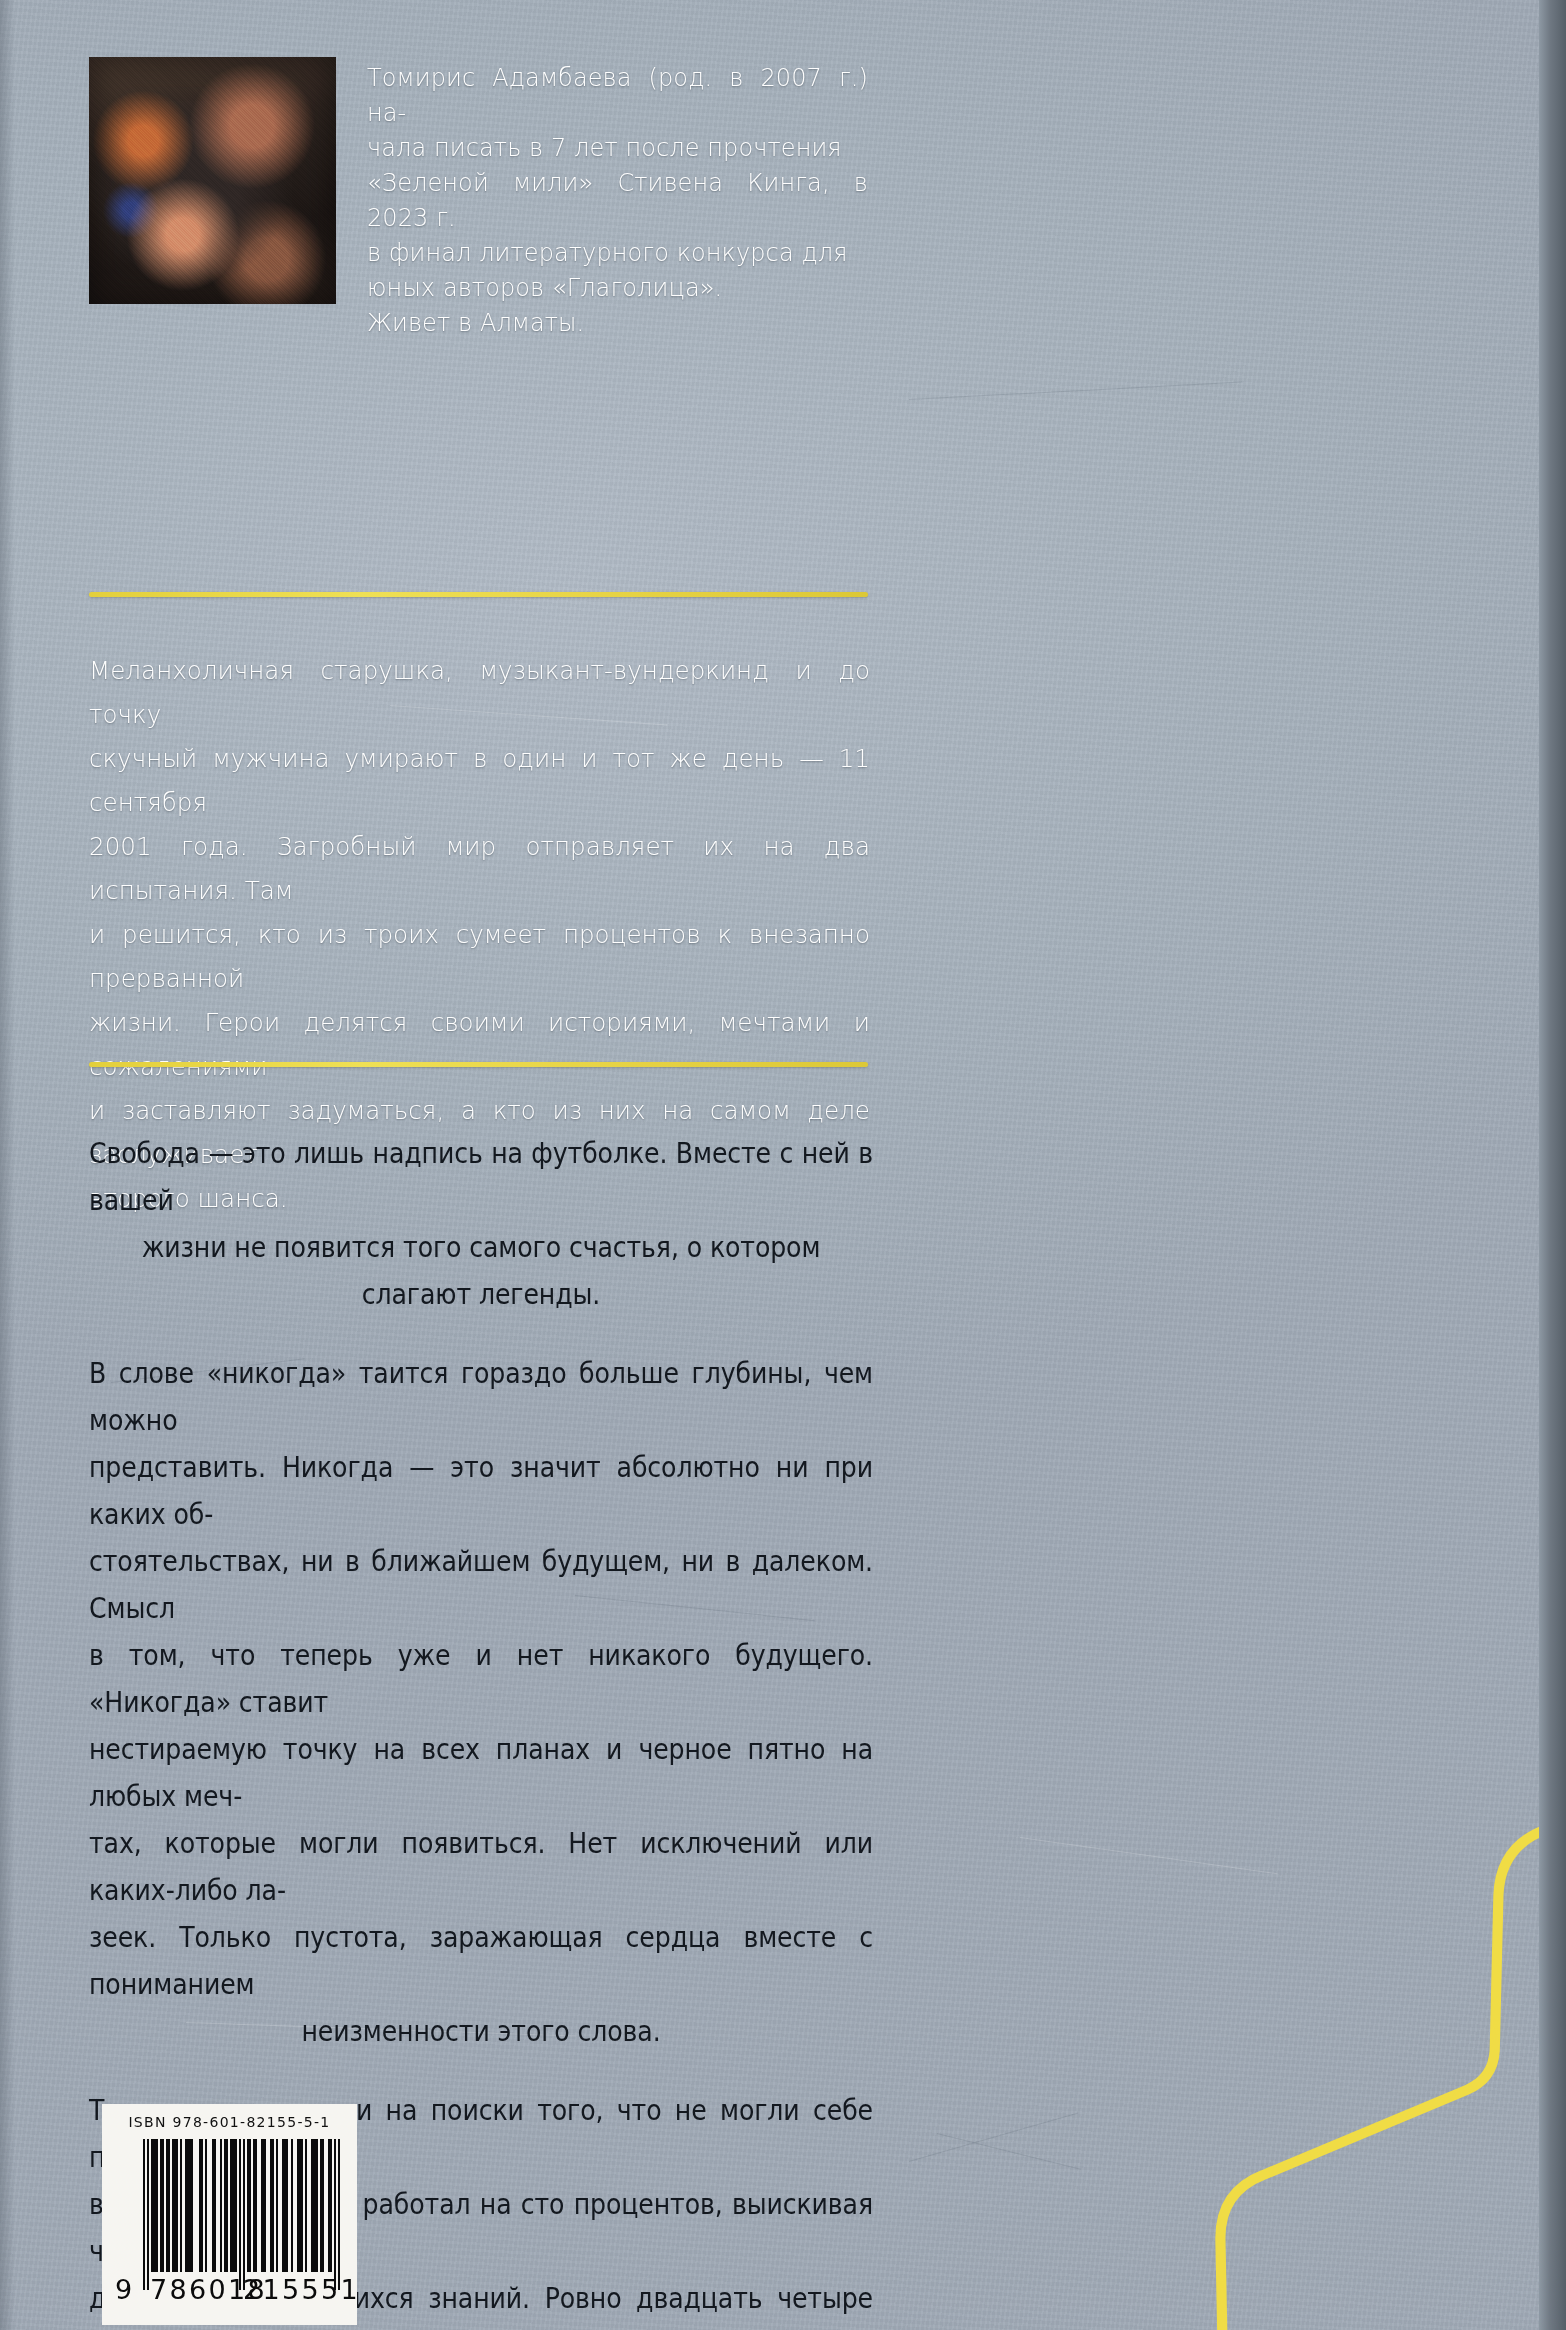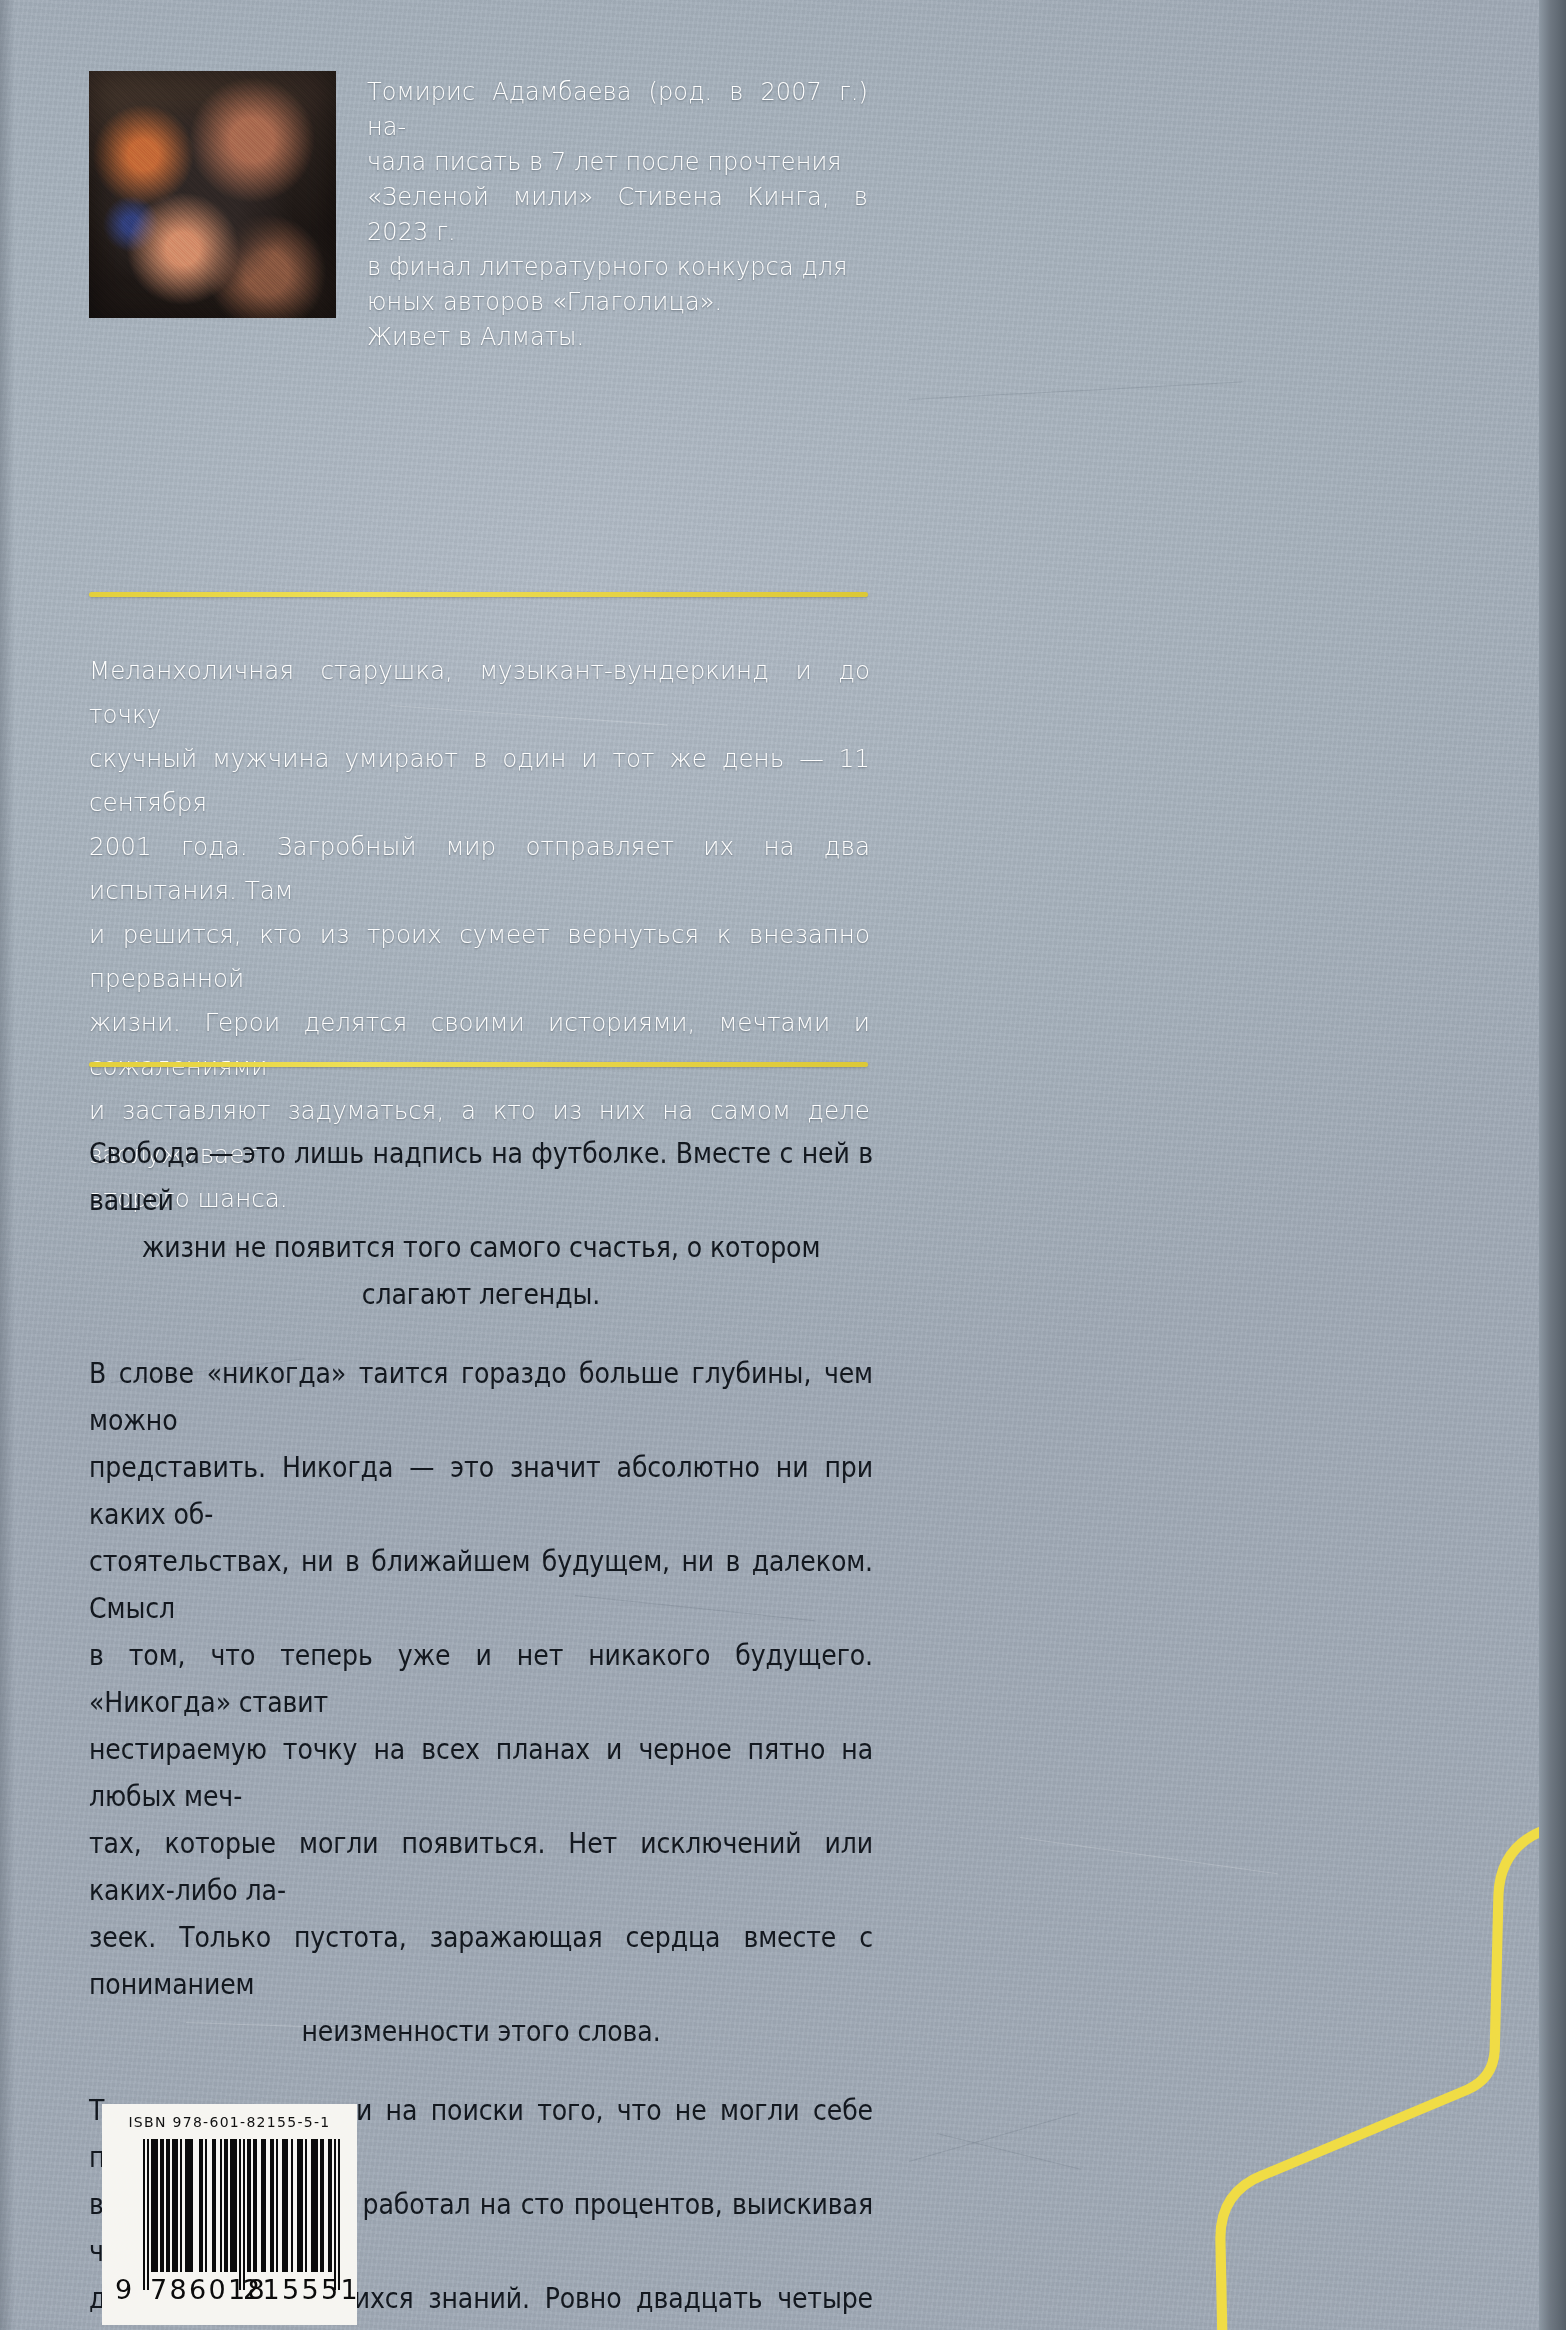--- a/index.html
+++ b/index.html
@@ -29,21 +29,21 @@
     position:absolute;top:0;right:0;width:28px;height:100%;
     background:linear-gradient(90deg,#8e99a4 0%,#6f7882 40%,#545d66 100%);
   }
   
   #left-edge{
     position:absolute;top:0;left:0;width:15px;height:100%;
     background:linear-gradient(90deg,rgba(90,99,110,.40) 0%,rgba(140,150,160,0) 100%);
   }
 
   
-  #author-block{position:absolute;left:89px;top:71px;width:779px;height:260px;}
+  #author-block{position:absolute;left:89px;top:57px;width:779px;height:260px;}
   #author-photo{
     position:absolute;left:0;top:0;width:247px;height:247px;
     background:
       radial-gradient(circle at 38% 72%, rgba(226,150,112,.92) 0 7%, rgba(150,92,68,0) 24%),
       radial-gradient(circle at 22% 34%, rgba(224,118,58,.85) 0 6%, rgba(160,80,40,0) 20%),
       radial-gradient(circle at 17% 62%, rgba(52,72,150,.8) 0 3%, rgba(40,50,110,0) 11%),
       radial-gradient(circle at 66% 28%, rgba(212,130,96,.75) 0 9%, rgba(120,70,50,0) 26%),
       radial-gradient(circle at 40% 52%, rgba(48,40,38,.95) 0 26%, rgba(40,34,32,0) 52%),
       radial-gradient(circle at 72% 82%, rgba(226,140,100,.55) 0 8%, rgba(120,70,48,0) 22%),
       linear-gradient(165deg,#4a3a30 0%,#2d231e 35%,#1d1715 70%,#241c18 100%);
@@ -164,21 +164,21 @@
       <div class="last">Живет в Алматы.</div>
     </div>
   </div>
 
   <div class="rule" id="rule-top"></div>
 
   <div id="synopsis">
     <div>Меланхоличная старушка, музыкант-вундеркинд и до точку</div>
     <div>скучный мужчина умирают в один и тот же день — 11 сентября</div>
     <div>2001 года. Загробный мир отправляет их на два испытания. Там</div>
-    <div>и решится, кто из троих сумеет вернуться к внезапно прерванной</div>
+    <div>и решится, кто из троих сумеет процентов к внезапно прерванной</div>
     <div>жизни. Герои делятся своими историями, мечтами и сожалениями</div>
     <div>и заставляют задуматься, а кто из них на самом деле заслуживает</div>
     <div class="last">второго шанса.</div>
   </div>
 
   <div class="rule" id="rule-bottom"></div>
 
   <div id="body-text">
     <p>
       <span style="display:block">Свобода — это лишь надпись на футболке. Вместе с ней в вашей</span>

